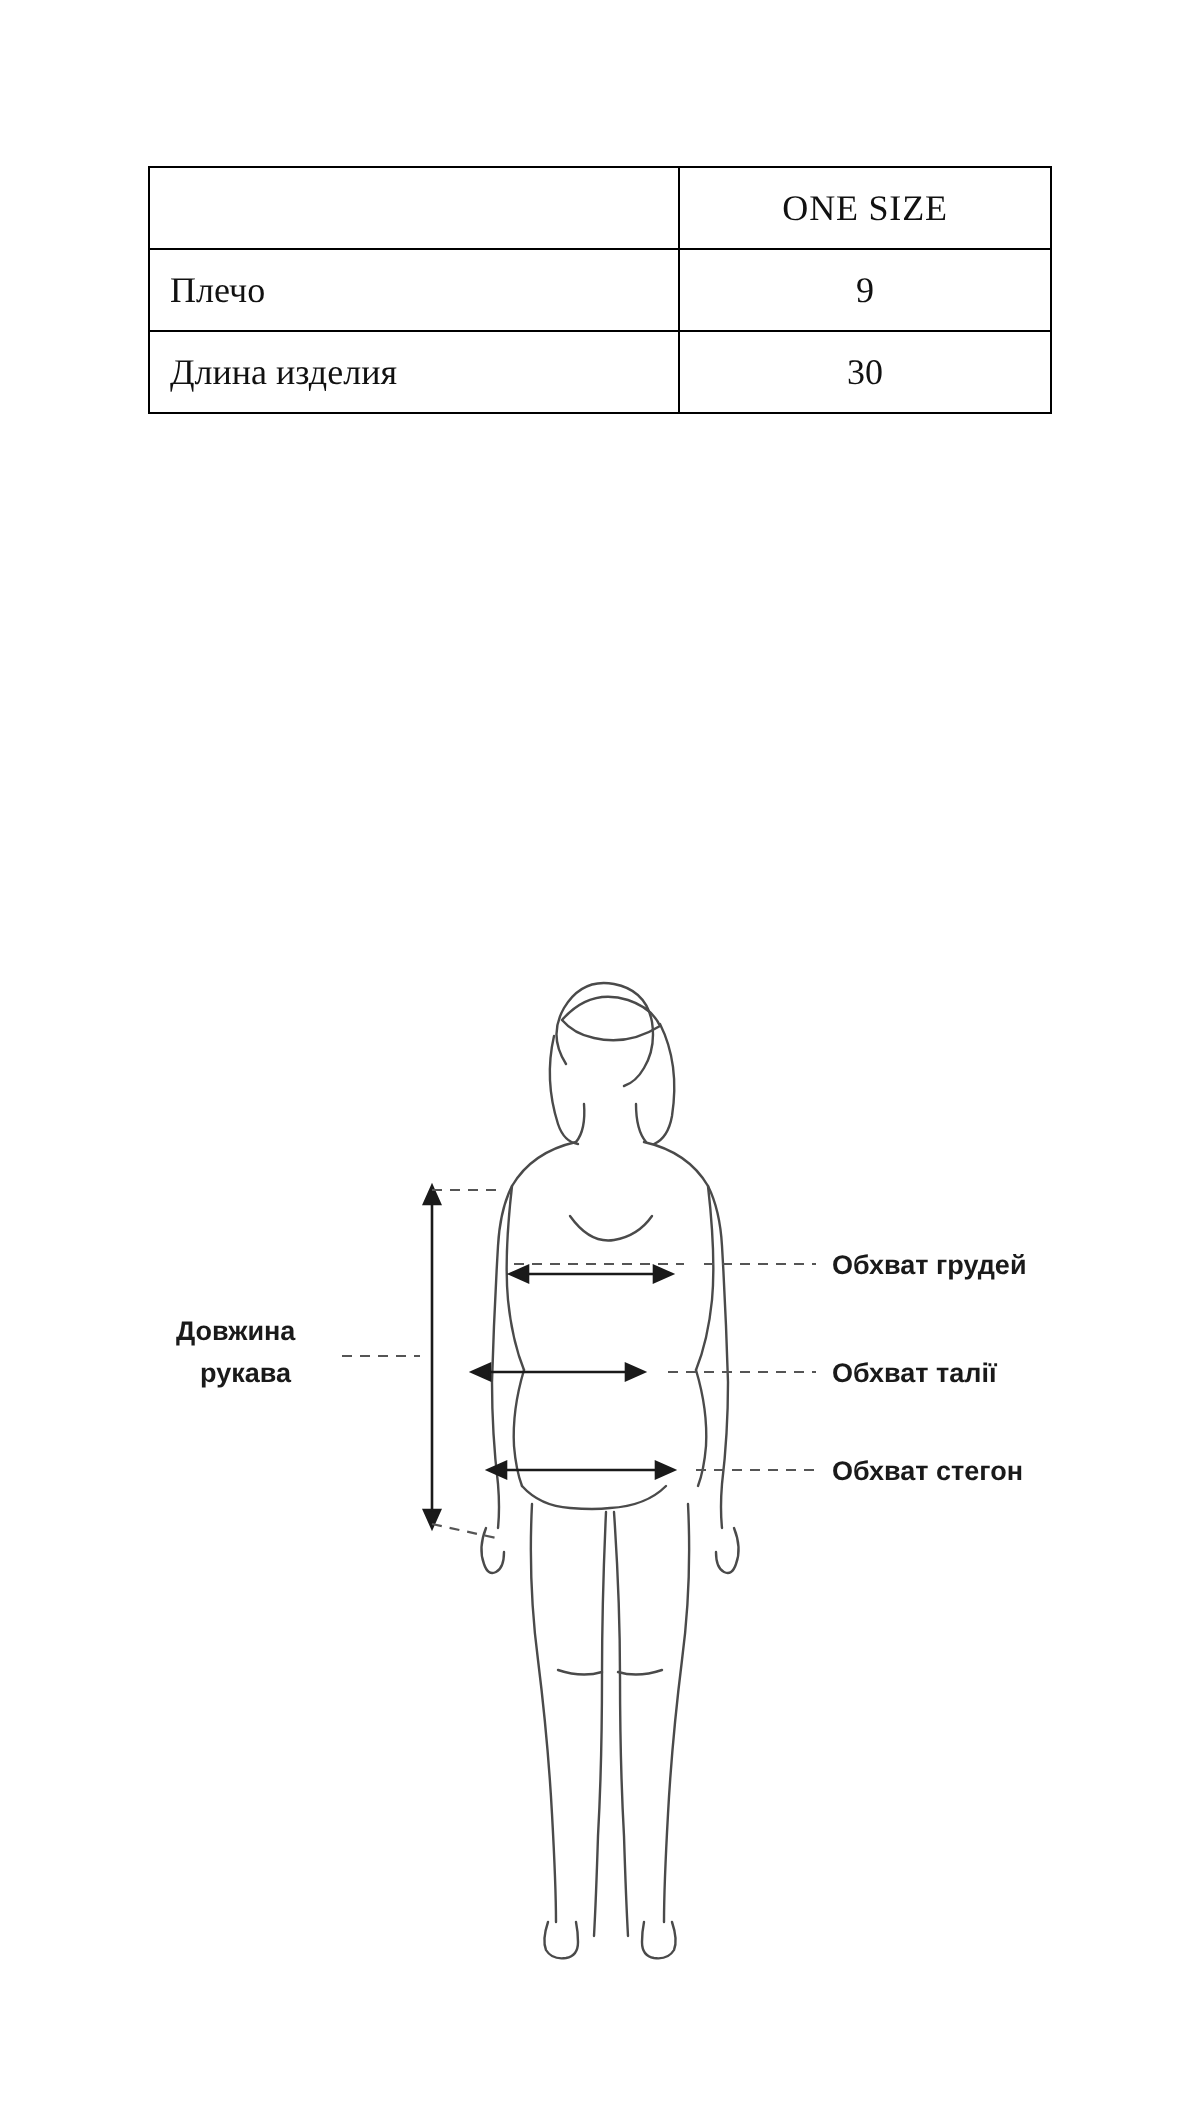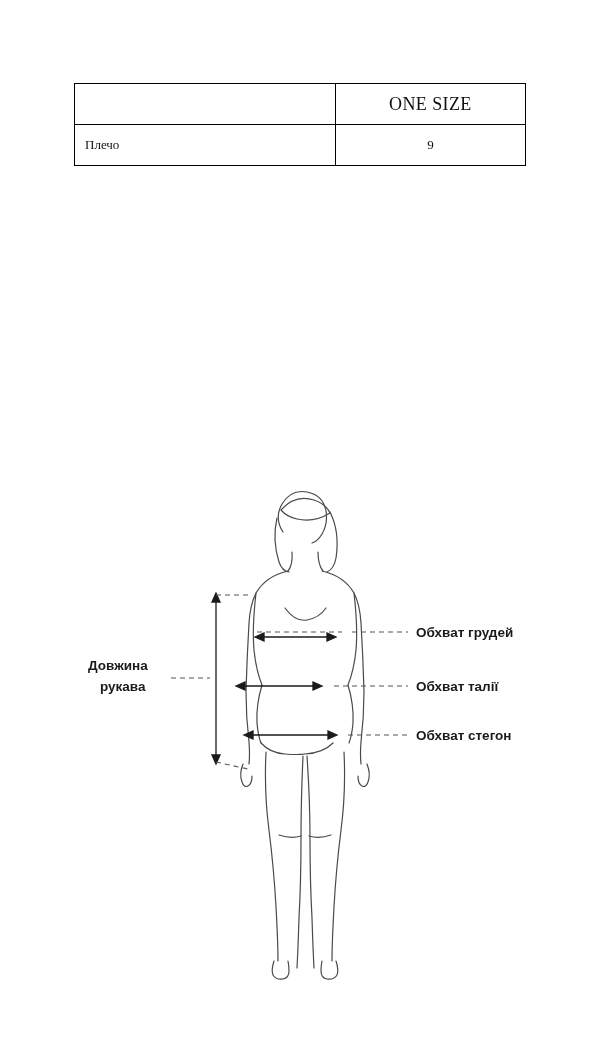--- a/index.html
+++ b/index.html
@@ -24,21 +24,21 @@
   }
   table.size-table {
     border-collapse: collapse;
     width: 452px;
     font-family: "Liberation Serif", serif;
     color: #111111;
   }
   table.size-table td {
     border: 1px solid #000000;
     height: 40px;
-    font-size: 13px;
+    font-size: 18px;
     padding: 0 10px;
     vertical-align: middle;
   }
   table.size-table td.label {
     width: 265px;
     text-align: left;
     white-space: nowrap;
   }
   table.size-table td.value {
     width: 185px;
@@ -78,20 +78,24 @@
 <div class="size-table-wrap">
   <table class="size-table">
     <tbody>
       <tr class="head">
         <td class="label"></td>
         <td class="value">ONE SIZE</td>
       </tr>
       <tr>
         <td class="label">Плечо</td>
         <td class="value">9</td>
+      </tr>
+      <tr>
+        <td class="label">Длина изделия</td>
+        <td class="value">30</td>
       </tr>
     </tbody>
   </table>
 </div>
 
 <div class="figure-wrap">
   <svg width="600" height="540" viewBox="0 0 600 540" xmlns="http://www.w3.org/2000/svg">
     <g fill="none" stroke="#4a4a4a" stroke-width="1.2" stroke-linecap="round" stroke-linejoin="round">
 
       <path d="M283 52 q-9 -14 -1 -28 q9 -15 25 -12 q16 3 19 19 q2 13 -4 23 q-4 7 -10 9"></path>

